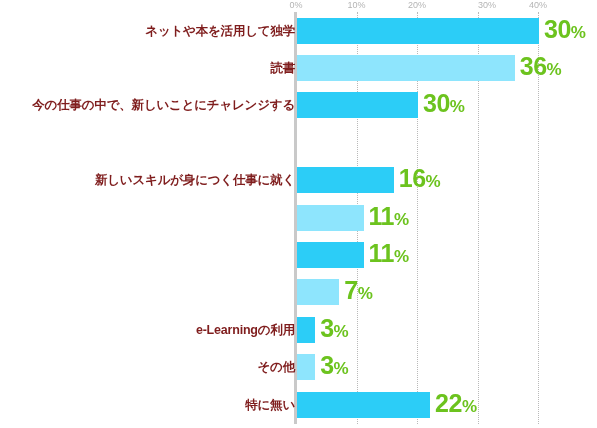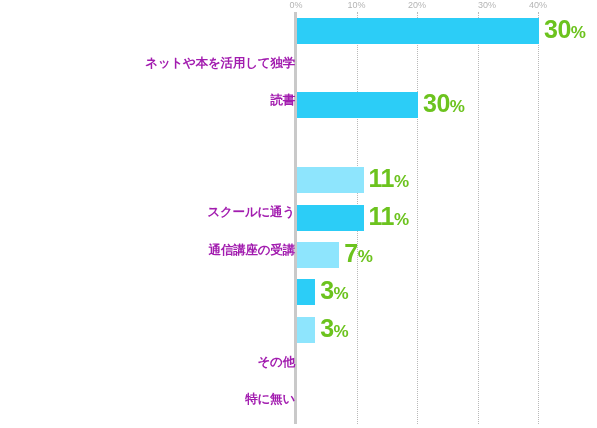--- a/index.html
+++ b/index.html
@@ -78,26 +78,25 @@
     display: flex;
     align-items: center;
   }
   .cat-label {
     position: absolute;
     right: 302px;
     top: 50%;
     transform: translateY(-50%);
     font-size: 12.5px;
     line-height: 15px;
-    color: #a21caf;
+    color: #7f1d1d;
     font-weight: bold;
     white-space: nowrap;
     text-align: right;
     letter-spacing: -0.2px;
-    margin-top: 32px;
   }
   .bar-wrap {
     position: absolute;
     left: 297px;
     top: 50%;
     transform: translateY(-50%);
     display: flex;
     align-items: center;
     height: 26px;
   }
@@ -146,60 +145,75 @@
   <div class="rows">
       <div class="row">
         <div class="cat-label">ネットや本を活用して独学</div>
         <div class="bar-wrap">
           <div class="bar dark" style="width: 242px;"></div>
           <div class="value"><span class="num">30</span><span class="pct">%</span></div>
         </div>
       </div>
       <div class="row">
         <div class="cat-label">読書</div>
-      </div>
-      <div class="row">
+        <div class="bar-wrap">
+          <div class="bar light" style="width: 217.8px;"></div>
+          <div class="value"><span class="num">36</span><span class="pct">%</span></div>
+        </div>
+      </div>
+      <div class="row">
+        <div class="cat-label">今の仕事の中で、新しいことにチャレンジする</div>
         <div class="bar-wrap">
           <div class="bar dark" style="width: 121px;"></div>
           <div class="value"><span class="num">30</span><span class="pct">%</span></div>
         </div>
       </div>
       <div class="row">
       </div>
       <div class="row">
-        <div class="cat-label">スクールに通う</div>
+        <div class="cat-label">新しいスキルが身につく仕事に就く</div>
+        <div class="bar-wrap">
+          <div class="bar dark" style="width: 96.8px;"></div>
+          <div class="value"><span class="num">16</span><span class="pct">%</span></div>
+        </div>
+      </div>
+      <div class="row">
         <div class="bar-wrap">
           <div class="bar light" style="width: 66.55px;"></div>
           <div class="value"><span class="num">11</span><span class="pct">%</span></div>
         </div>
       </div>
       <div class="row">
-        <div class="cat-label">通信講座の受講</div>
         <div class="bar-wrap">
           <div class="bar dark" style="width: 66.55px;"></div>
           <div class="value"><span class="num">11</span><span class="pct">%</span></div>
         </div>
       </div>
       <div class="row">
         <div class="bar-wrap">
           <div class="bar light" style="width: 42.35px;"></div>
           <div class="value"><span class="num">7</span><span class="pct">%</span></div>
         </div>
       </div>
       <div class="row">
+        <div class="cat-label">e-Learningの利用</div>
         <div class="bar-wrap">
           <div class="bar dark" style="width: 18.15px;"></div>
           <div class="value"><span class="num">3</span><span class="pct">%</span></div>
         </div>
       </div>
       <div class="row">
         <div class="cat-label">その他</div>
         <div class="bar-wrap">
           <div class="bar light" style="width: 18.15px;"></div>
           <div class="value"><span class="num">3</span><span class="pct">%</span></div>
         </div>
       </div>
       <div class="row">
         <div class="cat-label">特に無い</div>
+        <div class="bar-wrap">
+          <div class="bar dark" style="width: 133.1px;"></div>
+          <div class="value"><span class="num">22</span><span class="pct">%</span></div>
+        </div>
       </div>
     </div>
 
 </div>
 
 </body></html>

